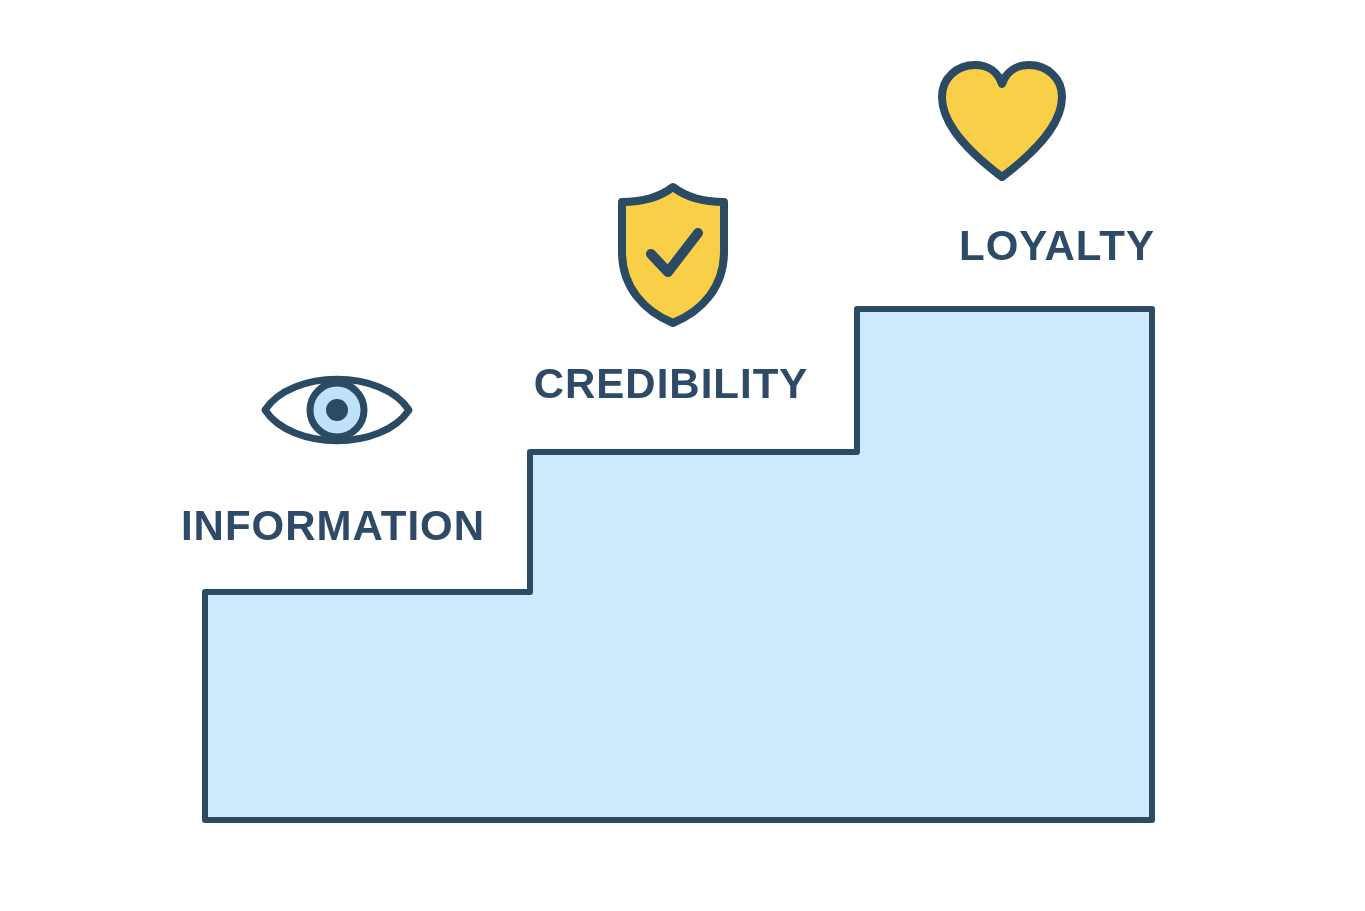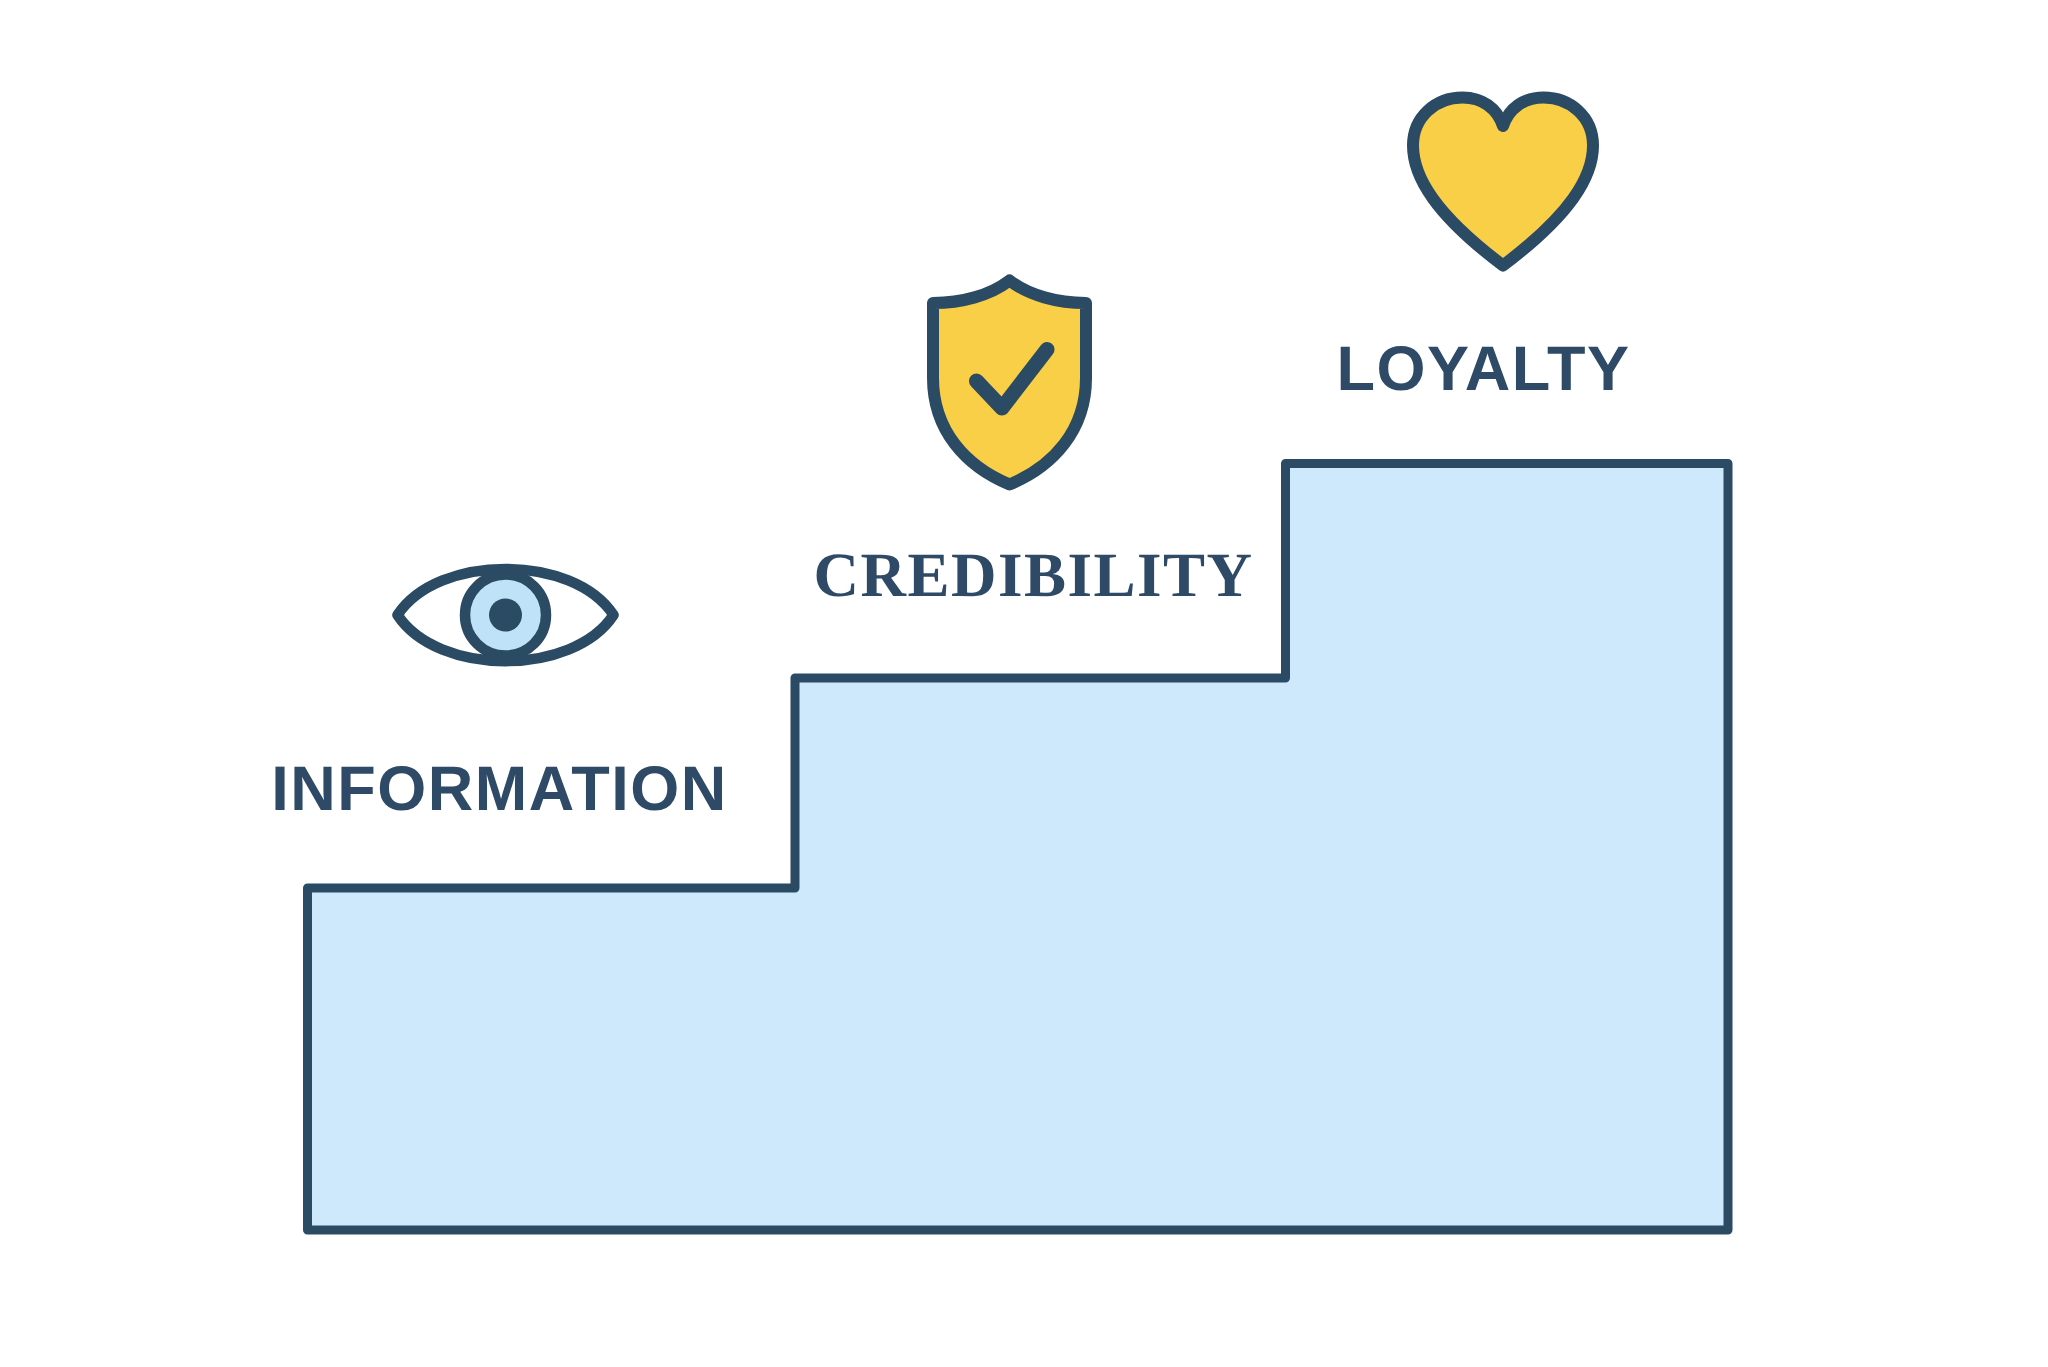--- a/index.html
+++ b/index.html
@@ -23,22 +23,22 @@
   .step-label {
     position: absolute;
     font-weight: bold;
     font-size: 42px;
     letter-spacing: 1px;
     color: #2e4a66;
     text-align: center;
     white-space: nowrap;
   }
   .label-information { left: 168px; top: 502px; width: 330px; }
-  .label-credibility { left: 524px; top: 360px; width: 330px; font-family: Liberation Serif, serif; }
-  .label-loyalty     { left: 844px; top: 222px; width: 290px; }
+  .label-credibility { left: 506px; top: 360px; width: 330px; }
+  .label-loyalty     { left: 912px; top: 222px; width: 290px; }
   .icon {
     position: absolute;
   }
   .icon-eye    { left: 257px; top: 355px; }
   .icon-shield { left: 612px; top: 180px; }
   .icon-heart  { left: 932px; top: 55px; }
 </style>
 </head>
 <body>
 

